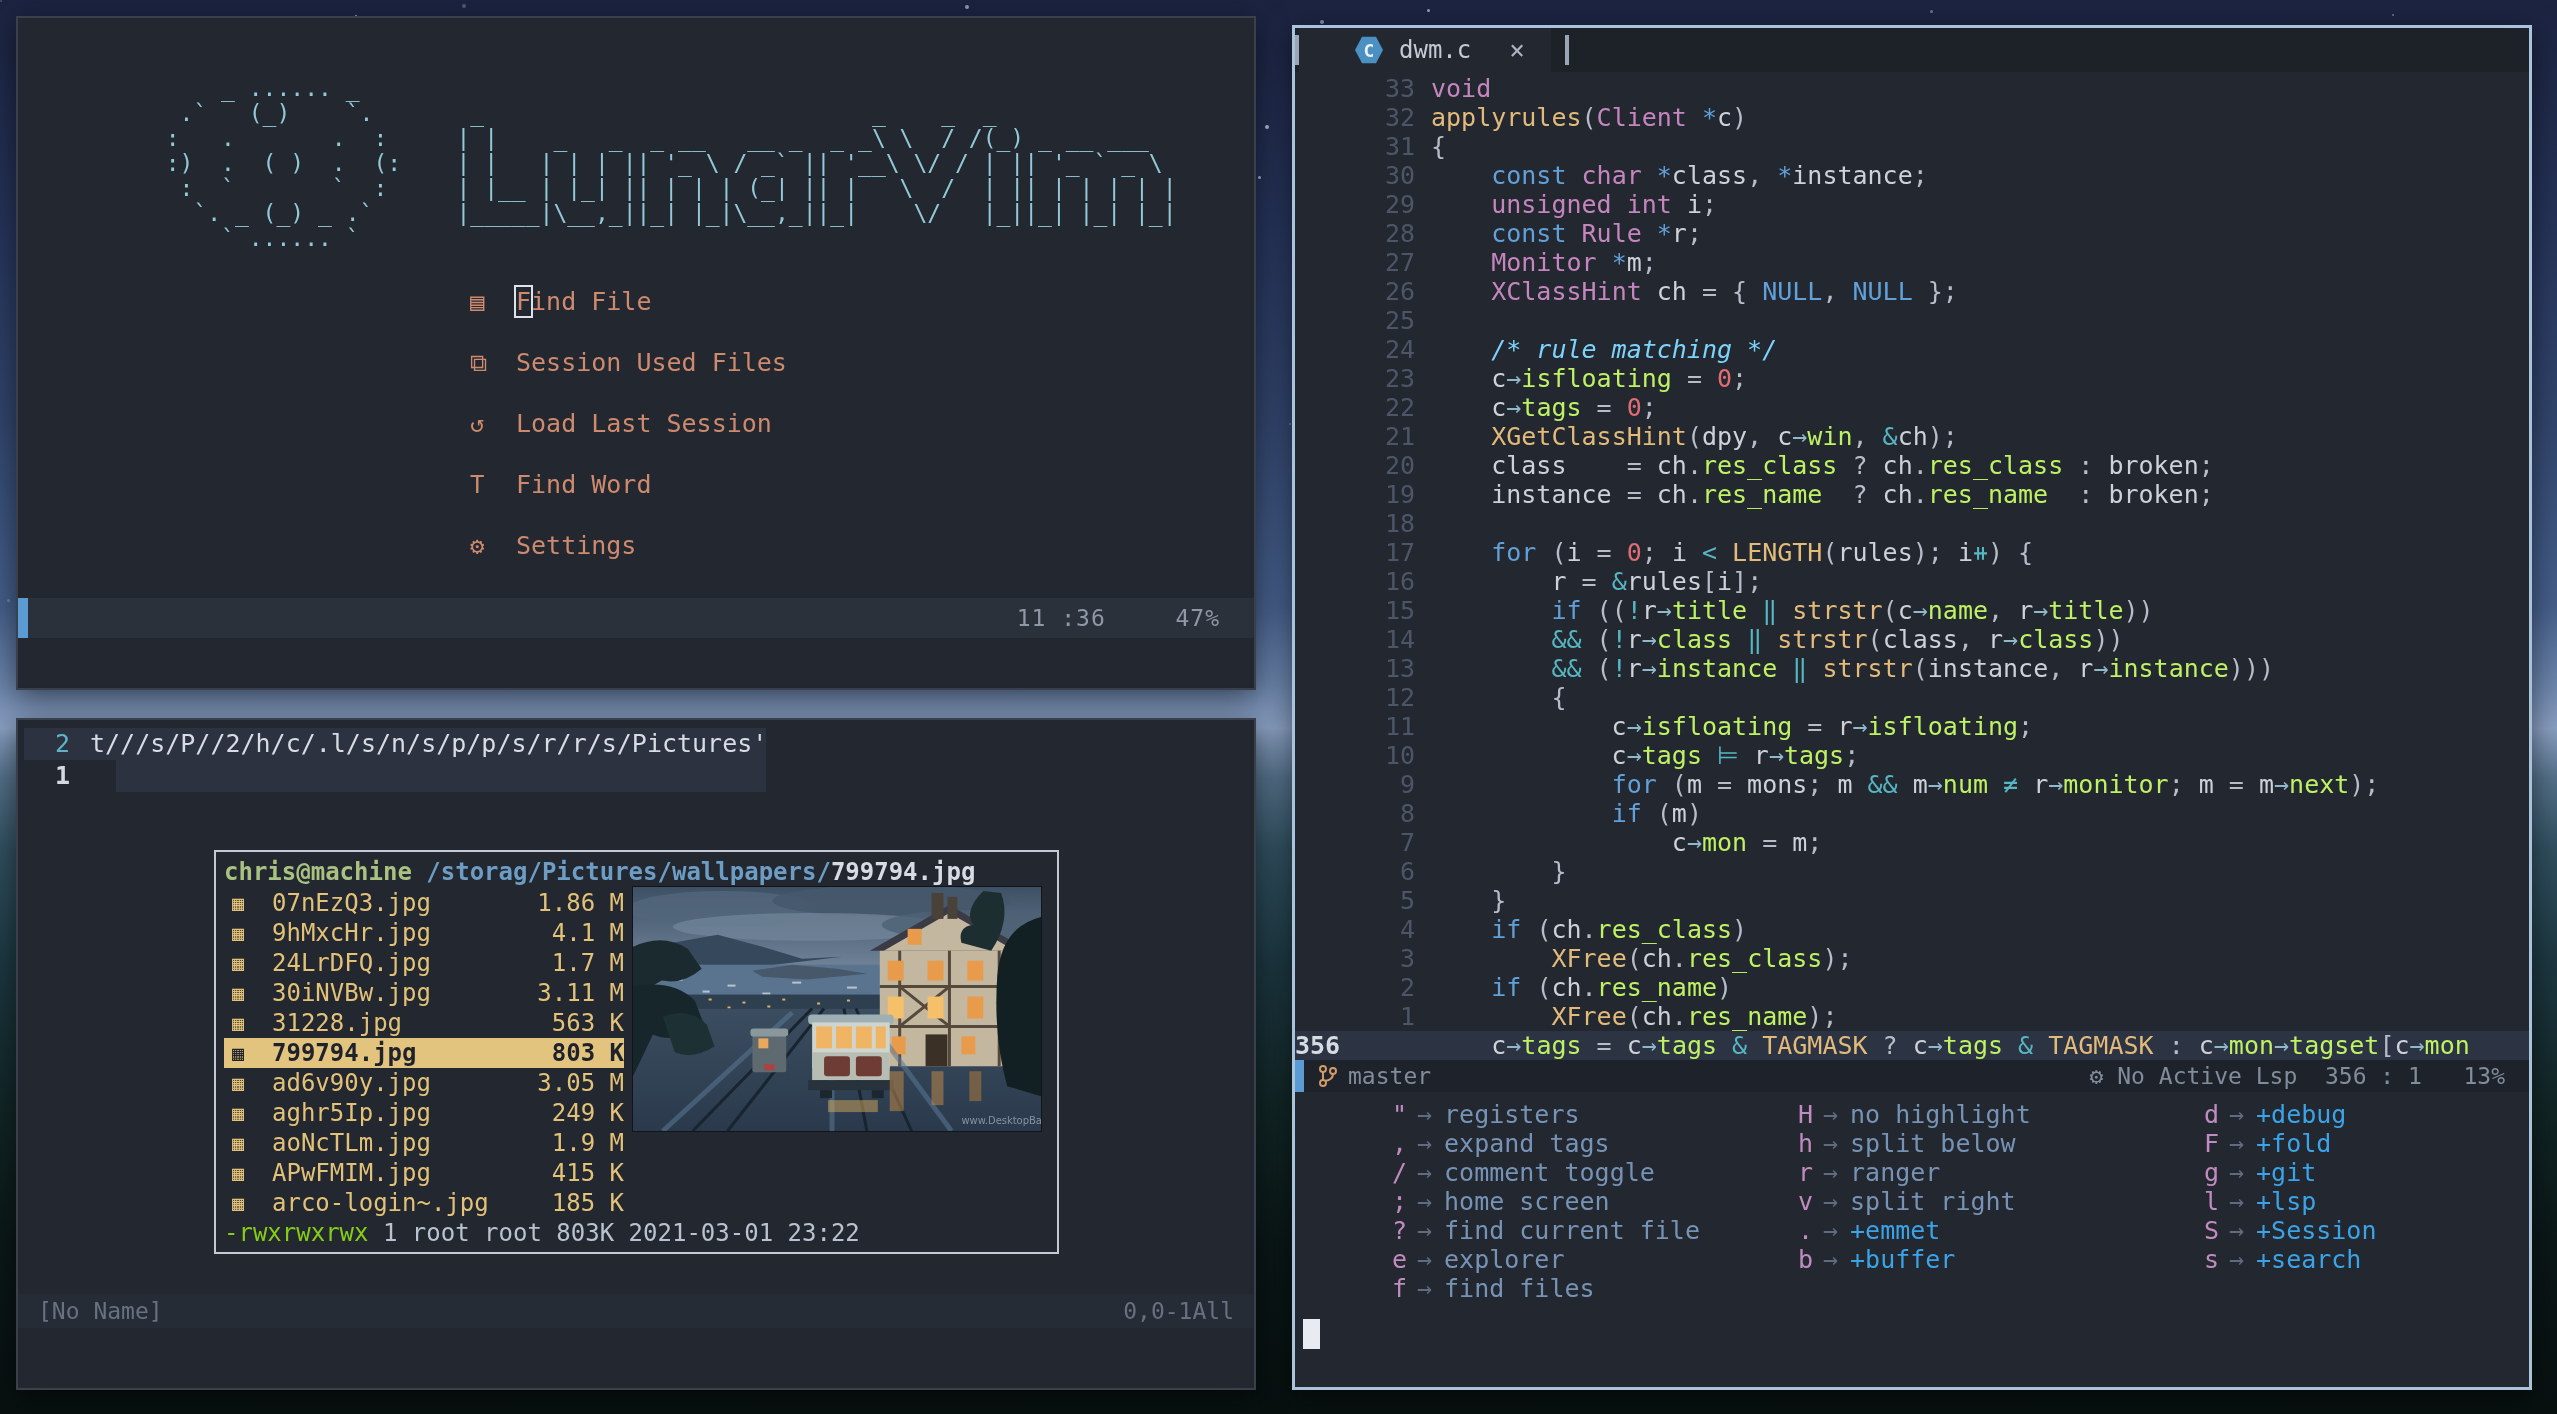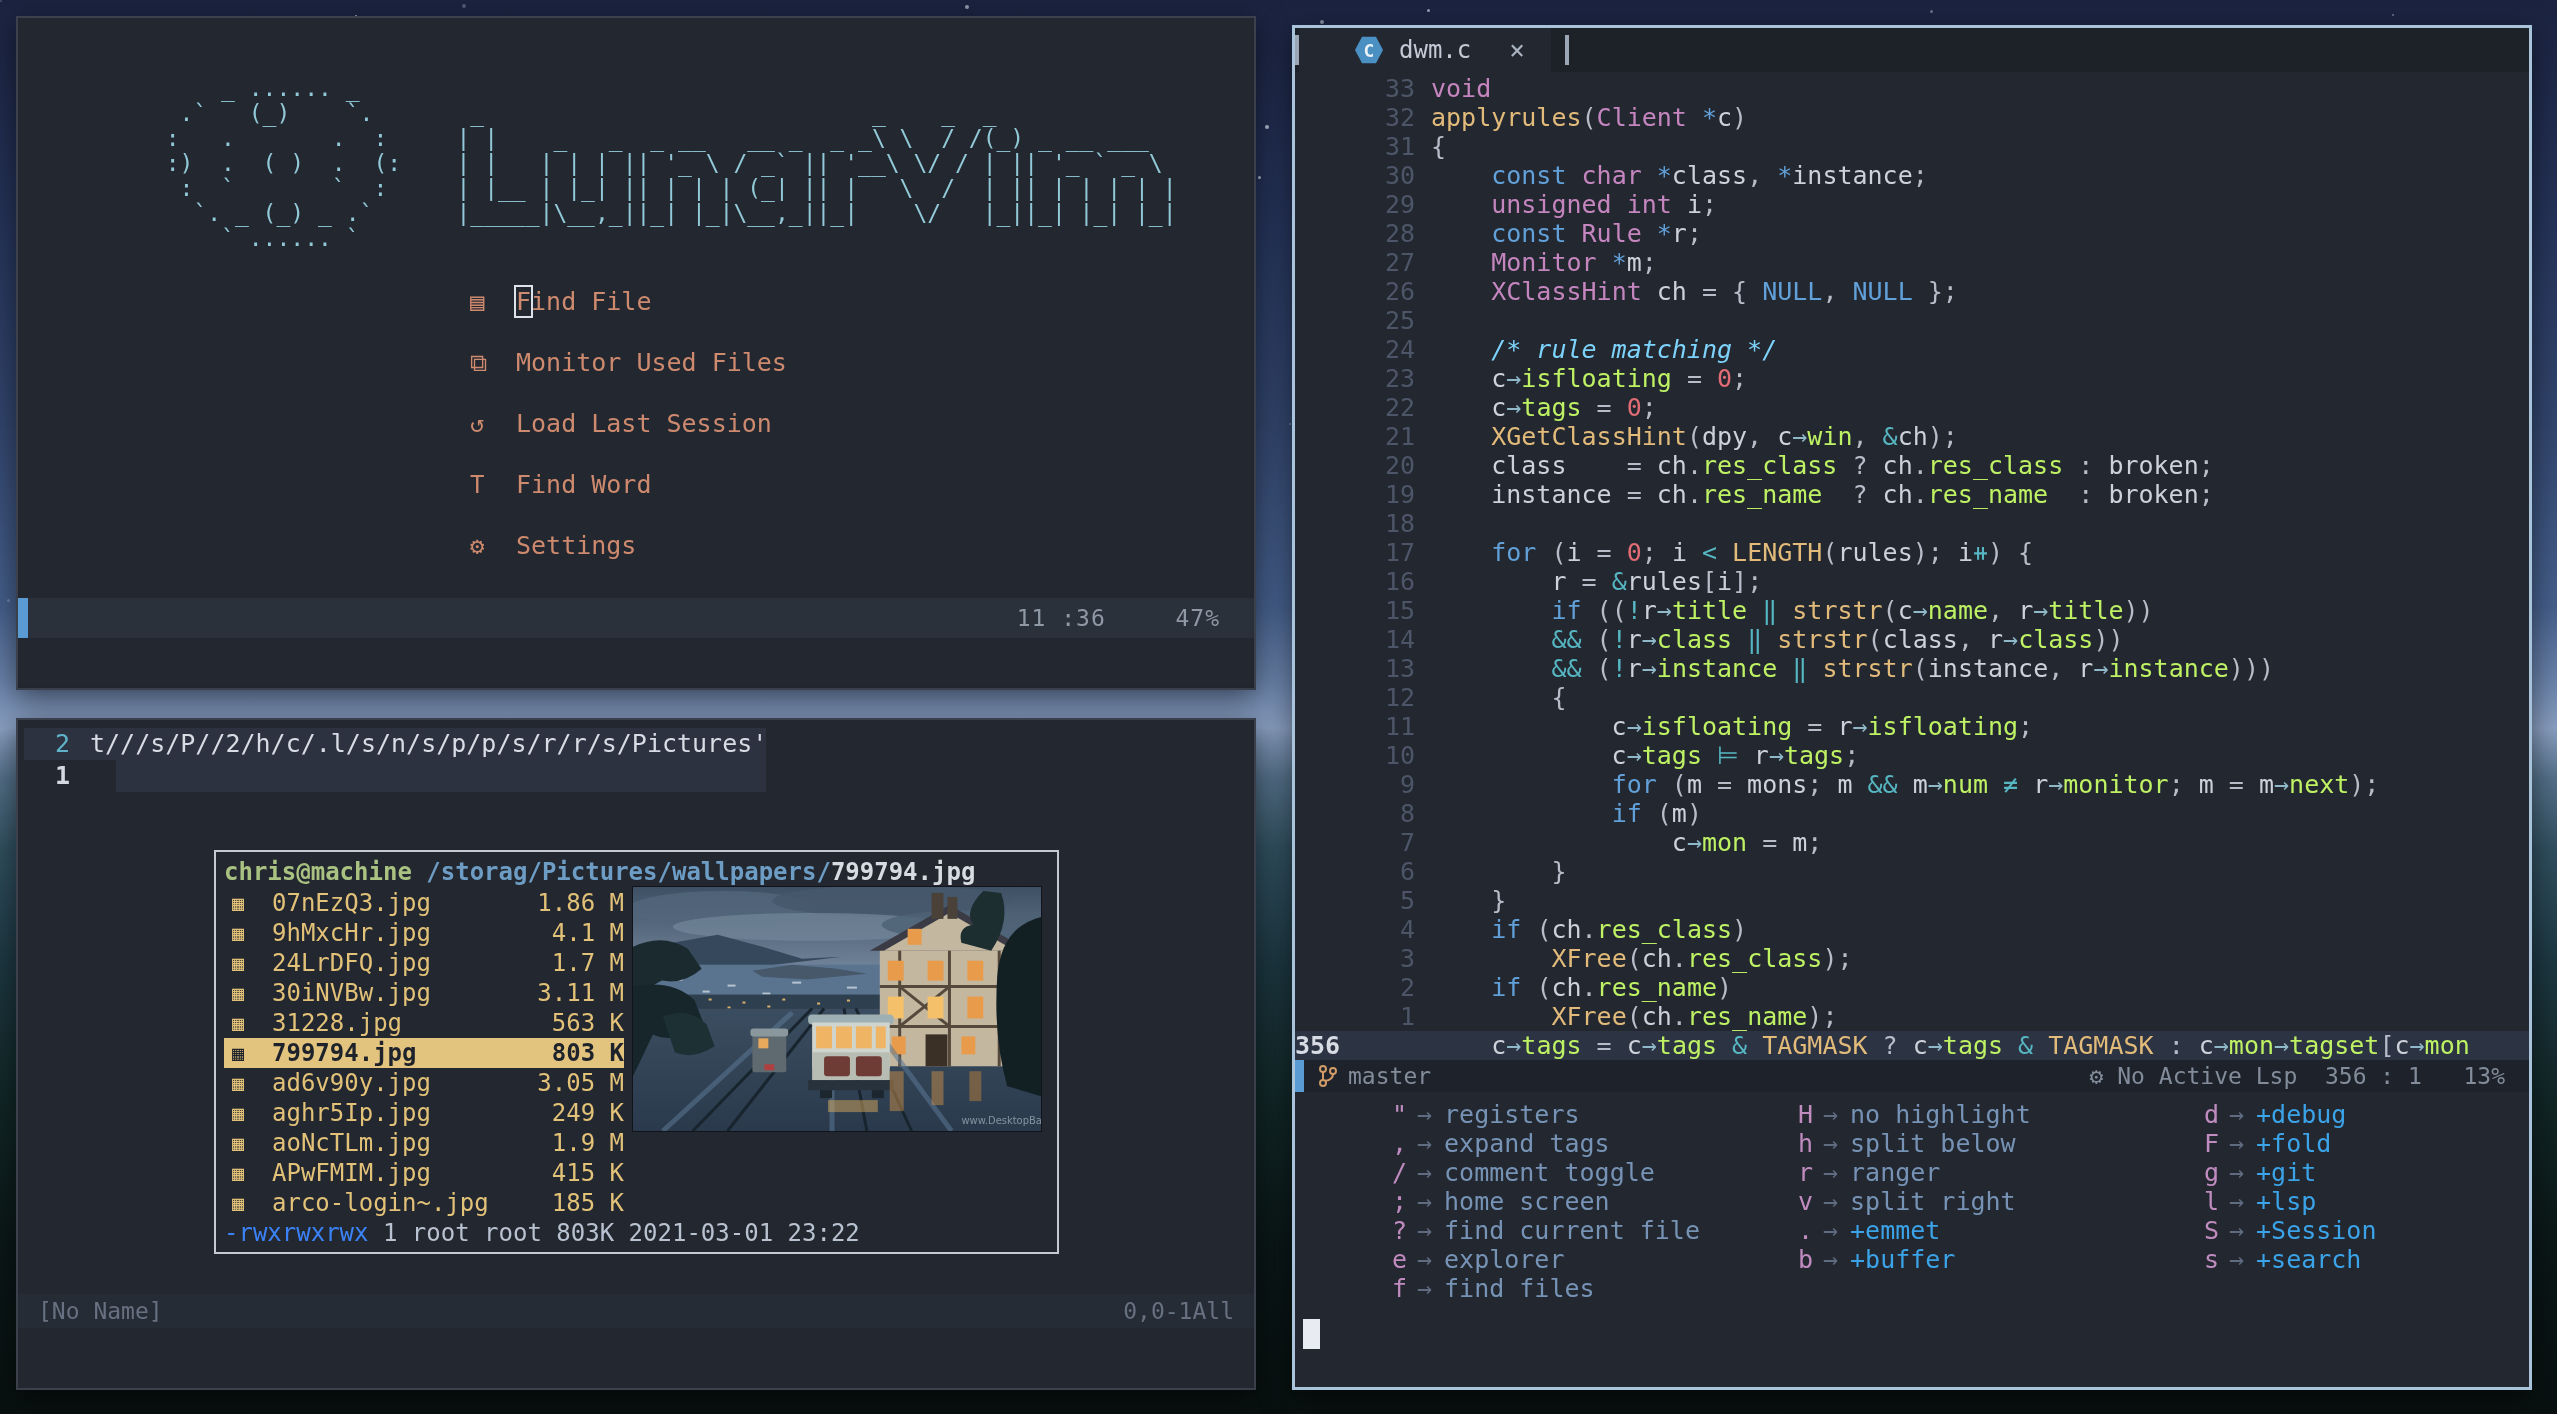--- a/index.html
+++ b/index.html
@@ -57,21 +57,21 @@
         background:#23272f; border:2px solid #c3cad4; padding:4px 8px; }
   .fm-header { height:32px; line-height:32px; font-size:24px; white-space:pre; font-weight:bold; }
   .fm-user { color:#a9c181; } .fm-path { color:#6d9dc4; } .fm-file { color:#d7dbe2; }
   .fm-row { display:flex; align-items:center; width:400px; height:30px; font-size:24px;
             color:#e2c178; padding-left:8px; }
   .fm-row .ficon { width:40px; font-size:20px; }
   .fm-row .fname { white-space:pre; }
   .fm-row .fsize { margin-left:auto; white-space:pre; }
   .fm-row.sel { background:#e3c47e; color:#1e232b; font-weight:bold; }
   .fm-perms { height:30px; line-height:30px; font-size:24px; white-space:pre; }
-  .fm-perms .p1 { color:#3b82f6; } .fm-perms .p2 { color:#b9c2d0; }
+  .fm-perms .p1 { color:#84cc16; } .fm-perms .p2 { color:#b9c2d0; }
   .fm-preview { position:absolute; left:416px; top:34px; width:410px; height:246px;
                 border:1px solid #11151b; }
 
   
   #ed { left:1292px; top:25px; width:1240px; height:1365px; display:flex; flex-direction:column;
         overflow:hidden; }
   .tabbar { height:44px; background:#1d2228; display:flex; align-items:center; flex:none; }
   .tab-sep { width:4px; height:30px; background:#9aa5b5; }
   .tab { display:flex; align-items:center; gap:16px; background:#23272f; height:100%;
          padding:0 26px 0 56px; font-size:24px; color:#c3cad6; }
@@ -275,21 +275,21 @@
    :  `       `  :     | |__ | |_| || | | | (_| || |   \  /  | || | | | | |
     `. _ (_) _ .`      |_____|\__,_||_| |_|\__,_||_|    \/   |_||_| |_| |_|
       ` ...... `</pre>
     <div class="menu" id="menu">
         <div class="menu-item">
           <span class="menu-icon">▤</span>
           <span><span class="curbox">F</span>ind File</span>
         </div>
         <div class="menu-item">
           <span class="menu-icon">⧉</span>
-          <span>Monitor Used Files</span>
+          <span>Session Used Files</span>
         </div>
         <div class="menu-item">
           <span class="menu-icon">↺</span>
           <span>Load Last Session</span>
         </div>
         <div class="menu-item">
           <span class="menu-icon">T</span>
           <span>Find Word</span>
         </div>
         <div class="menu-item">

